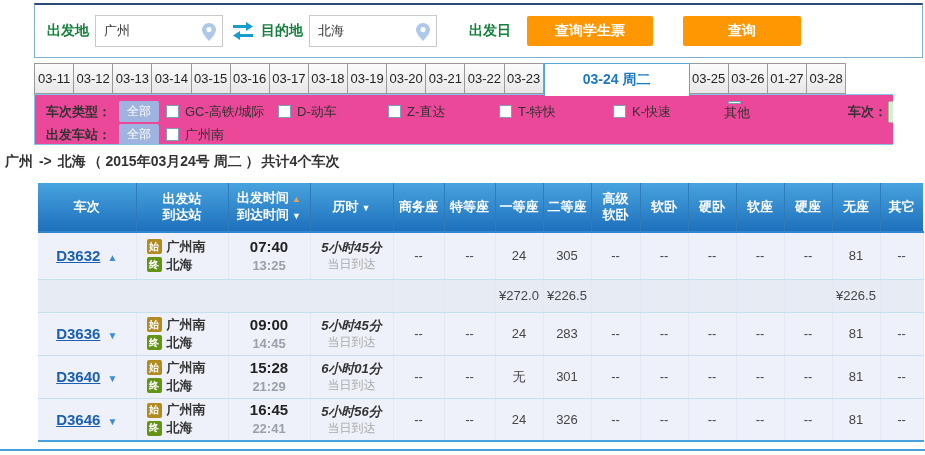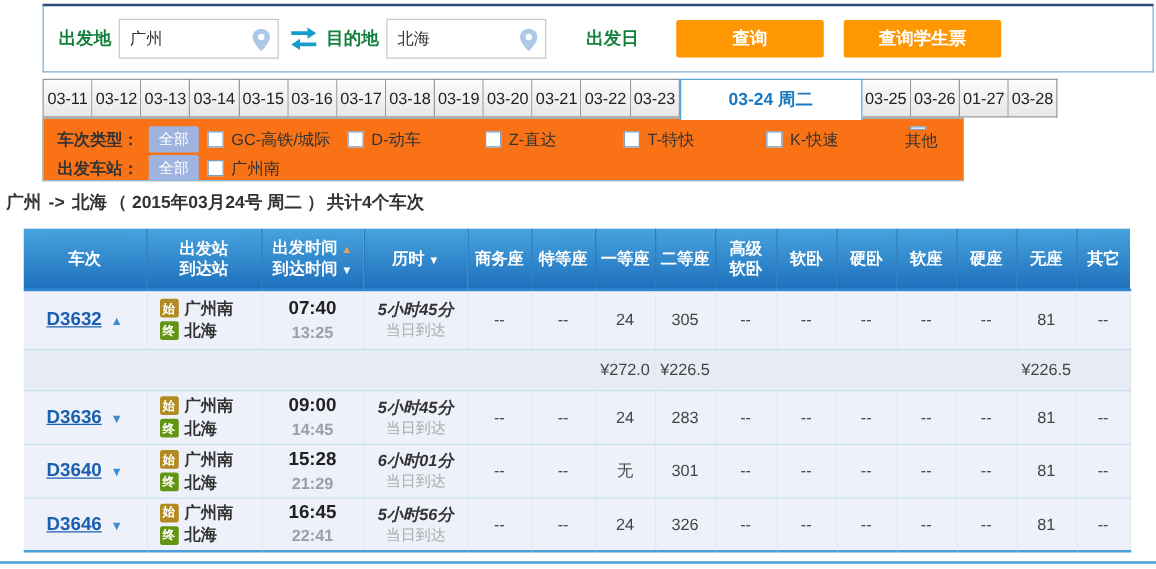--- a/index.html
+++ b/index.html
@@ -28,39 +28,39 @@
   
   .tabs { position: absolute; left: 34px; top: 63px; width: 812px; height: 31px; display: flex; }
   .tab { flex: 1; height: 31px; border: 1px solid #999; border-left: none;
     background: linear-gradient(#fcfcfc, #e7e7e7); font-size: 13px; color: #222;
     display: flex; align-items: center; justify-content: center; cursor: pointer; white-space: nowrap; }
   .tab:first-child { border-left: 1px solid #999; }
   .tab.sel { flex: 0 0 146px; height: 33px; background: #fff; border: 1px solid #57a7d9; border-bottom: none;
     color: #1b79c0; font-weight: bold; font-size: 14px; position: relative; z-index: 3; }
 
   
-  .filter { position: absolute; left: 34px; top: 94px; width: 737px; height: 51px;
-    border: 1px solid #85c4e8; border-right: none; background: #f97316; overflow: hidden; z-index: 2; }
+  .filter { position: absolute; left: 34px; top: 94px; width: 859px; height: 51px;
+    border: 1px solid #85c4e8; border-right: none; background: #ec4899; overflow: hidden; z-index: 2; }
   .frow { position: absolute; left: 0; right: 0; height: 21px; }
   .frow1 { top: 6px; } .frow2 { top: 29px; }
   .fitem { position: absolute; top: 0; height: 21px; display: flex; align-items: center;
     font-size: 13px; color: #333; white-space: nowrap; }
   .flabel { font-weight: bold; }
   .badge-all { background: #9fb3e0; color: #fff; font-size: 12px; padding: 2px 8px; border-radius: 2px; cursor: pointer; }
   .cb { cursor: pointer; }
   .cb .box { width: 13px; height: 13px; border: 1px solid #7d9cbe; background: #fff; margin-right: 6px; display: inline-block; }
   .trainno-input { width: 90px; height: 22px; background: #d9ecd4; border: 1px solid #9cc194;
     border-radius: 2px; outline: none; font-family: inherit; padding: 0 4px; }
 
   
   .summary { position: absolute; left: 5px; top: 153px; font-size: 14px; font-weight: bold; color: #333; }
   .summary span { margin-right: 2px; }
 
   
-  .trains { position: absolute; left: 19px; top: 183px; width: 885px; border-collapse: collapse; table-layout: fixed; }
+  .trains { position: absolute; left: 38px; top: 183px; width: 885px; border-collapse: collapse; table-layout: fixed; }
   .trains thead th { background: linear-gradient(#47a3de, #1e70bc); color: #fff; font-size: 13px;
     font-weight: bold; height: 49px; border-left: 1px solid #2f7ab8; border-bottom: 2px solid #2f88cf;
     padding: 0; text-align: center; vertical-align: middle; }
   .trains thead th:first-child { border-left: none; }
   .th-line { line-height: 16px; }
   .sort { font-size: 9px; margin-left: 3px; color: #fff; cursor: pointer; }
   .sort.active { color: #f0a14e; }
   .trains td { background: #eef1f9; border-right: 1px solid #e3e9f3; border-bottom: 1px solid #c6e0ef;
     text-align: center; font-size: 13px; color: #444; vertical-align: middle; padding: 0; }
   tr.train td { height: 43px; }
@@ -110,22 +110,22 @@
     <div class="sinput">
       <input value="北海" style="">
       <span class="pin">
         <svg width="14" height="18" viewBox="0 0 14 18">
             <path d="M7 0C3.1 0 0 3 0 6.8 0 11 7 18 7 18s7-7 7-11.2C14 3 10.9 0 7 0z" fill="#aec9e8"></path>
             <circle cx="7" cy="6.6" r="2.6" fill="#fff"></circle>
           </svg>
       </span>
     </div>
     <span class="slabel dlabel">出发日</span>
+    <button class="btn btn-student">查询学生票</button>
     <button class="btn btn-query">查询</button>
-    <button class="btn btn-student">查询学生票</button>
   </div>
 
   <div class="tabs">
       <div class="tab">03-11</div>
       <div class="tab">03-12</div>
       <div class="tab">03-13</div>
       <div class="tab">03-14</div>
       <div class="tab">03-15</div>
       <div class="tab">03-16</div>
       <div class="tab">03-17</div>

